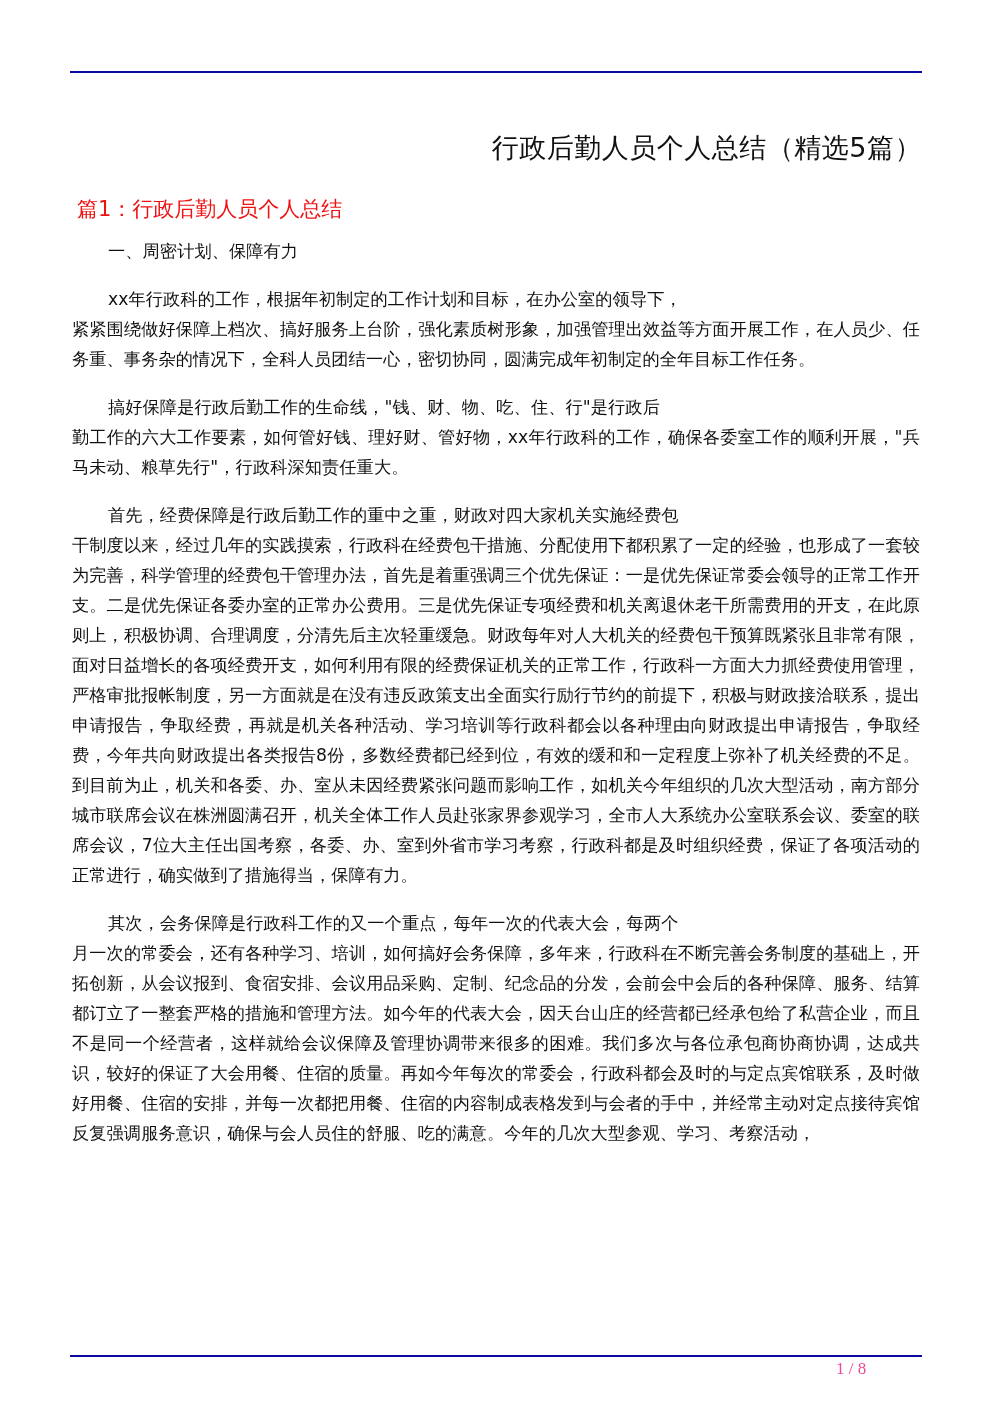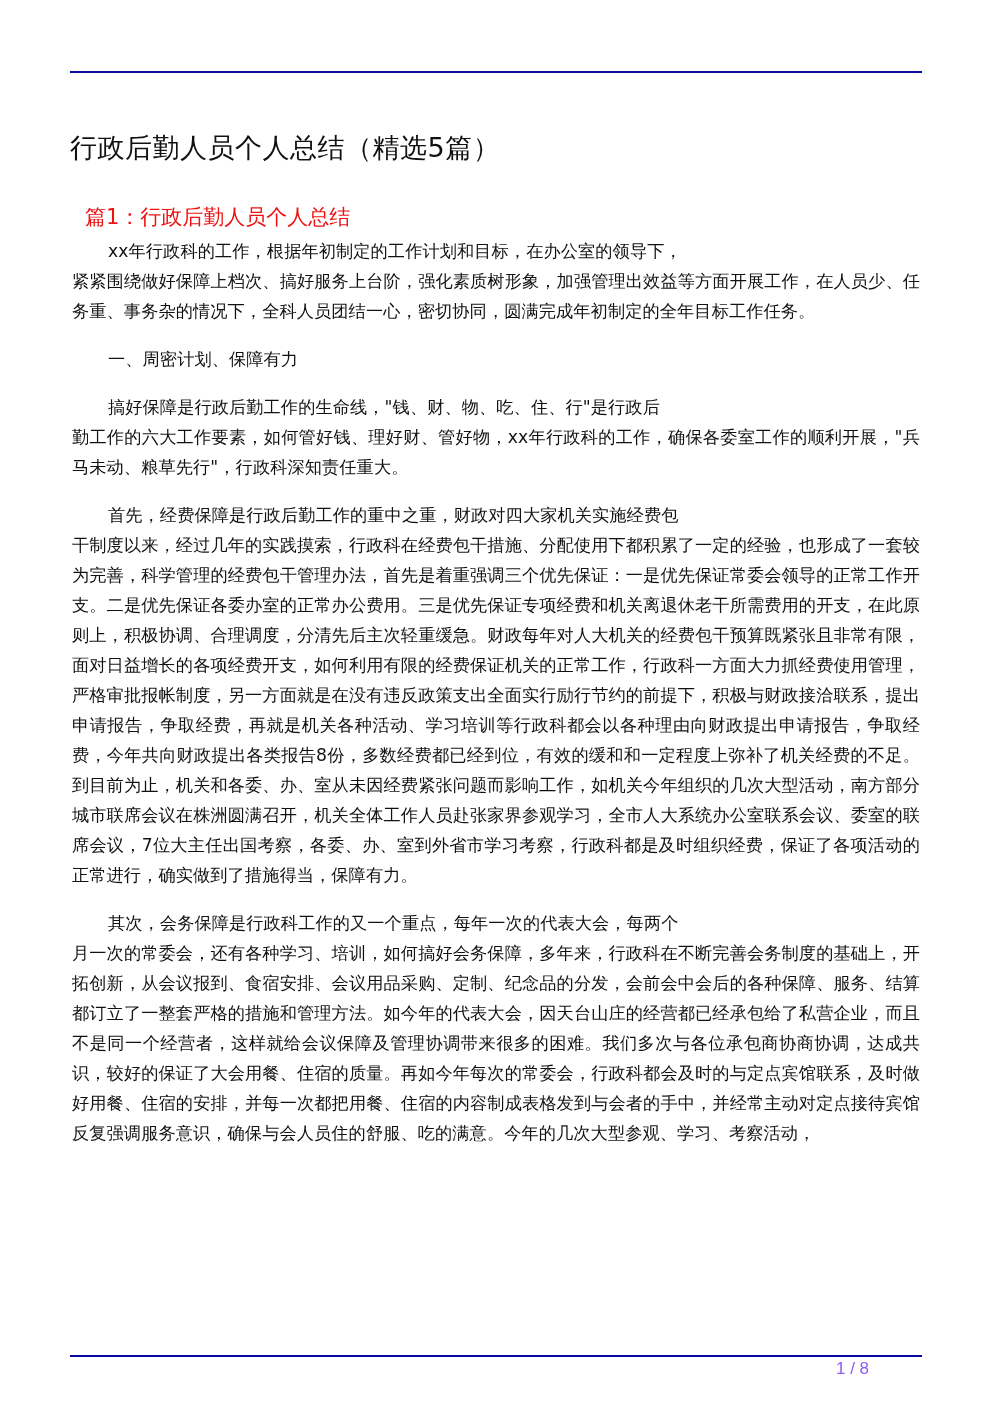--- a/index.html
+++ b/index.html
@@ -22,21 +22,21 @@
       height: 2px;
       background: #0a0aa0;
     }
     .rule-top { top: 71px; }
     .rule-bottom { top: 1355px; }
     .doc-title {
       position: absolute;
       top: 128px;
       left: 70px;
       width: 852px;
-      text-align: left;
+      text-align: right;
       font-size: 27px;
       line-height: 40px;
       color: #111111;
       letter-spacing: 0.5px;
     }
     .section-heading {
       position: absolute;
       top: 188px;
       left: 72px;
       font-size: 21px;
@@ -64,39 +64,39 @@
     }
     .para.heading-line {
       padding-left: 36px;
     }
     .page-number {
       position: absolute;
       top: 1357px;
       left: 836px;
       font-size: 17px;
       line-height: 24px;
-      color: #8b5cf6;
-      font-family: Liberation Sans, sans-serif;
+      color: #ec4899;
+      font-family: Liberation Serif, serif;
     }
   </style>
 </head>
 <body>
 
 <div class="rule rule-top"></div>
 
 <h1 class="doc-title" style="margin:0;font-weight:normal;">行政后勤人员个人总结（精选5篇）</h1>
 
-<h2 class="section-heading" style="margin:13px;font-weight:normal;">篇1：行政后勤人员个人总结</h2>
+<h2 class="section-heading" style="margin:5px;font-weight:normal;">篇1：行政后勤人员个人总结</h2>
 
 <div class="content">
+  <p class="para heading-line">
+    <span>一、周密计划、保障有力</span>
+  </p>
   <p class="para">
     <span class="first-line">xx年行政科的工作，根据年初制定的工作计划和目标，在办公室的领导下，</span><span>紧紧围绕做好保障上档次、搞好服务上台阶，强化素质树形象，加强管理出效益等方面开展工作，在人员少、任务重、事务杂的情况下，全科人员团结一心，密切协同，圆满完成年初制定的全年目标工作任务。</span>
-  </p>
-  <p class="para heading-line">
-    <span>一、周密计划、保障有力</span>
   </p>
   <p class="para">
     <span class="first-line">搞好保障是行政后勤工作的生命线，"钱、财、物、吃、住、行"是行政后</span><span>勤工作的六大工作要素，如何管好钱、理好财、管好物，xx年行政科的工作，确保各委室工作的顺利开展，"兵马未动、粮草先行"，行政科深知责任重大。</span>
   </p>
   <p class="para">
     <span class="first-line">首先，经费保障是行政后勤工作的重中之重，财政对四大家机关实施经费包</span><span>干制度以来，经过几年的实践摸索，行政科在经费包干措施、分配使用下都积累了一定的经验，也形成了一套较为完善，科学管理的经费包干管理办法，首先是着重强调三个优先保证：一是优先保证常委会领导的正常工作开支。二是优先保证各委办室的正常办公费用。三是优先保证专项经费和机关离退休老干所需费用的开支，在此原则上，积极协调、合理调度，分清先后主次轻重缓急。财政每年对人大机关的经费包干预算既紧张且非常有限，面对日益增长的各项经费开支，如何利用有限的经费保证机关的正常工作，行政科一方面大力抓经费使用管理，严格审批报帐制度，另一方面就是在没有违反政策支出全面实行励行节约的前提下，积极与财政接洽联系，提出申请报告，争取经费，再就是机关各种活动、学习培训等行政科都会以各种理由向财政提出申请报告，争取经费，今年共向财政提出各类报告8份，多数经费都已经到位，有效的缓和和一定程度上弥补了机关经费的不足。到目前为止，机关和各委、办、室从未因经费紧张问题而影响工作，如机关今年组织的几次大型活动，南方部分城市联席会议在株洲圆满召开，机关全体工作人员赴张家界参观学习，全市人大系统办公室联系会议、委室的联席会议，7位大主任出国考察，各委、办、室到外省市学习考察，行政科都是及时组织经费，保证了各项活动的正常进行，确实做到了措施得当，保障有力。</span>
   </p>
   <p class="para">
     <span class="first-line">其次，会务保障是行政科工作的又一个重点，每年一次的代表大会，每两个</span><span>月一次的常委会，还有各种学习、培训，如何搞好会务保障，多年来，行政科在不断完善会务制度的基础上，开拓创新，从会议报到、食宿安排、会议用品采购、定制、纪念品的分发，会前会中会后的各种保障、服务、结算都订立了一整套严格的措施和管理方法。如今年的代表大会，因天台山庄的经营都已经承包给了私营企业，而且不是同一个经营者，这样就给会议保障及管理协调带来很多的困难。我们多次与各位承包商协商协调，达成共识，较好的保证了大会用餐、住宿的质量。再如今年每次的常委会，行政科都会及时的与定点宾馆联系，及时做好用餐、住宿的安排，并每一次都把用餐、住宿的内容制成表格发到与会者的手中，并经常主动对定点接待宾馆反复强调服务意识，确保与会人员住的舒服、吃的满意。今年的几次大型参观、学习、考察活动，</span>
   </p>

